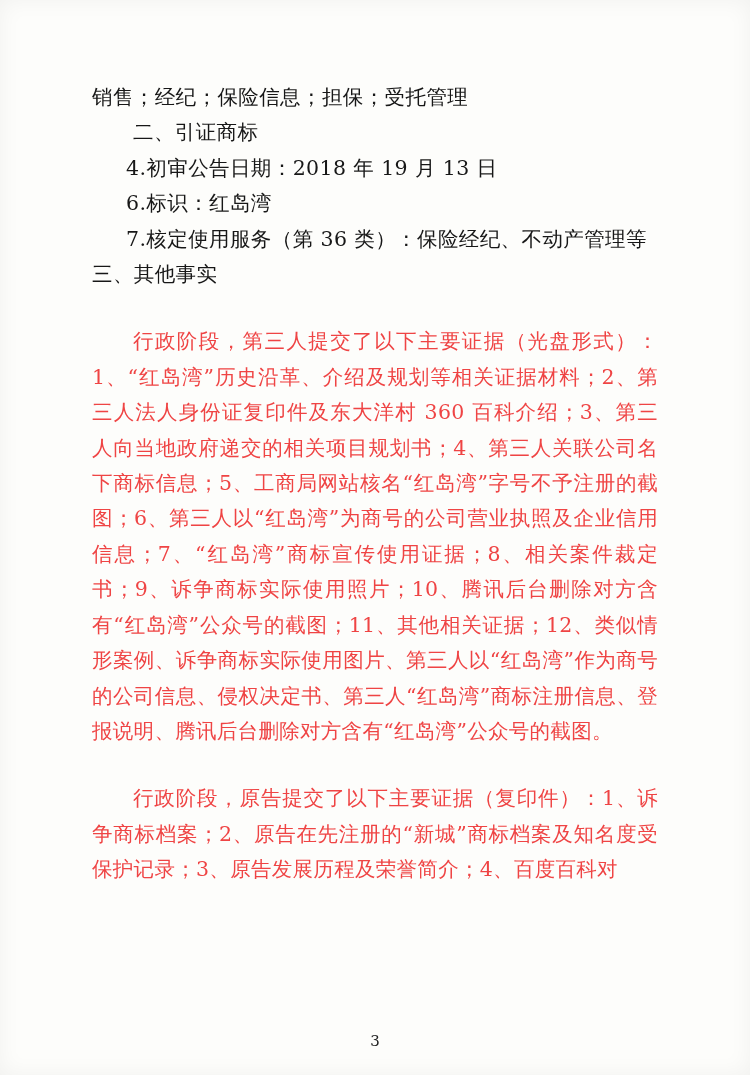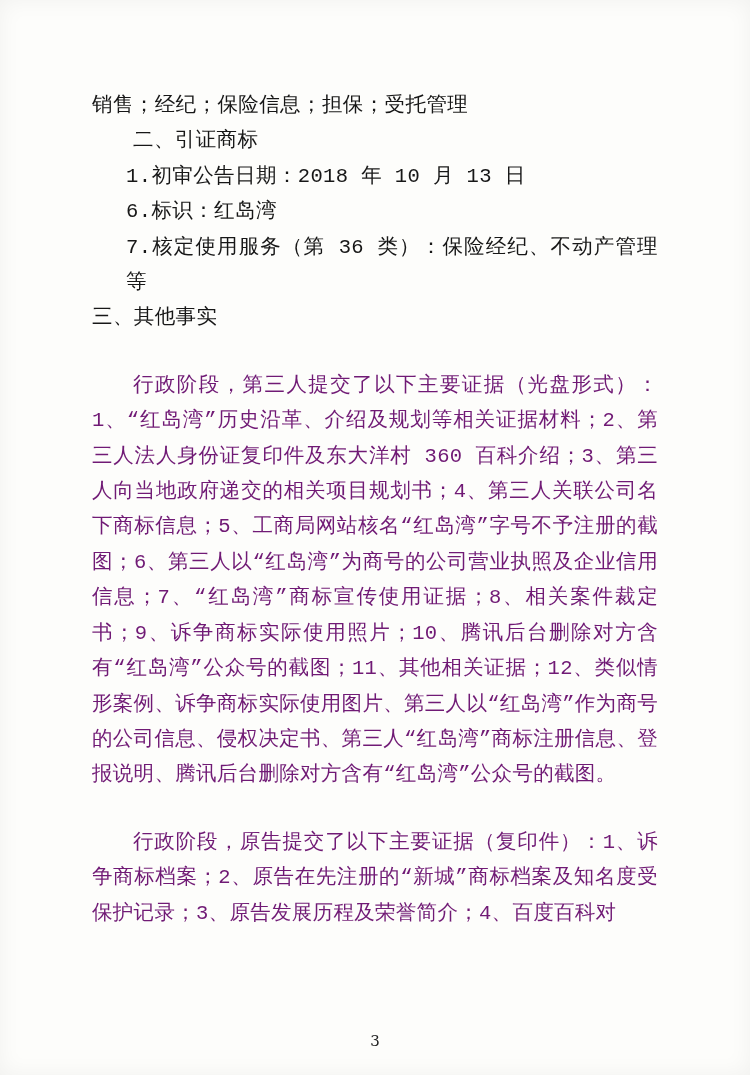--- a/index.html
+++ b/index.html
@@ -25,23 +25,22 @@
   .page::before {
     content: "";
     position: absolute;
     left: 0; top: 0; right: 0; bottom: 0;
     box-shadow: inset 0 0 22px rgba(0,0,0,0.05);
     pointer-events: none;
   }
   .content {
     position: absolute;
     left: 92px;
-    top: 88px;
+    top: 80px;
     width: 566px;
-    font-family: Liberation Mono, monospace;
   }
   .line {
     font-size: 20.5px;
     line-height: 35.4px;
     letter-spacing: 0.4px;
     color: #171717;
     white-space: pre-wrap;
     text-align: justify;
   }
   .indent-item {
@@ -52,21 +51,21 @@
   }
   .gap-top {
     margin-top: 12px;
   }
   .para {
     font-size: 20.5px;
     line-height: 35.4px;
     letter-spacing: 0.3px;
     text-align: justify;
     text-justify: inter-ideograph;
-    color: #701a75;
+    color: #ef4444;
     margin-top: 32px;
   }
   .page-number {
     position: absolute;
     left: 0;
     right: 0;
     top: 1032px;
     text-align: center;
     font-size: 15px;
     color: #222;
@@ -74,21 +73,21 @@
   }
 </style>
 </head>
 <body>
 
 <div class="page">
   <div class="content">
 
     <div class="line plain">销售；经纪；保险信息；担保；受托管理</div>
     <div class="line indent-para">二、引证商标</div>
-    <div class="line indent-item">1.初审公告日期：2018 年 10 月 13 日</div>
+    <div class="line indent-item">4.初审公告日期：2018 年 19 月 13 日</div>
     <div class="line indent-item">6.标识：红岛湾</div>
     <div class="line indent-item">7.核定使用服务（第 36 类）：保险经纪、不动产管理等</div>
     <div class="line plain">三、其他事实</div>
 
     <div class="para indent-para gap-top">行政阶段，第三人提交了以下主要证据（光盘形式）：1、“红岛湾”历史沿革、介绍及规划等相关证据材料；2、第三人法人身份证复印件及东大洋村 360 百科介绍；3、第三人向当地政府递交的相关项目规划书；4、第三人关联公司名下商标信息；5、工商局网站核名“红岛湾”字号不予注册的截图；6、第三人以“红岛湾”为商号的公司营业执照及企业信用信息；7、“红岛湾”商标宣传使用证据；8、相关案件裁定书；9、诉争商标实际使用照片；10、腾讯后台删除对方含有“红岛湾”公众号的截图；11、其他相关证据；12、类似情形案例、诉争商标实际使用图片、第三人以“红岛湾”作为商号的公司信息、侵权决定书、第三人“红岛湾”商标注册信息、登报说明、腾讯后台删除对方含有“红岛湾”公众号的截图。</div>
     <div class="para indent-para gap-top">行政阶段，原告提交了以下主要证据（复印件）：1、诉争商标档案；2、原告在先注册的“新城”商标档案及知名度受保护记录；3、原告发展历程及荣誉简介；4、百度百科对</div>
 
   </div>
 
   <div class="page-number">3</div>

